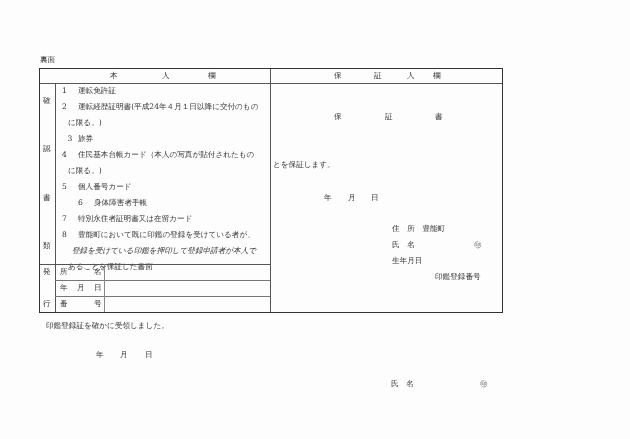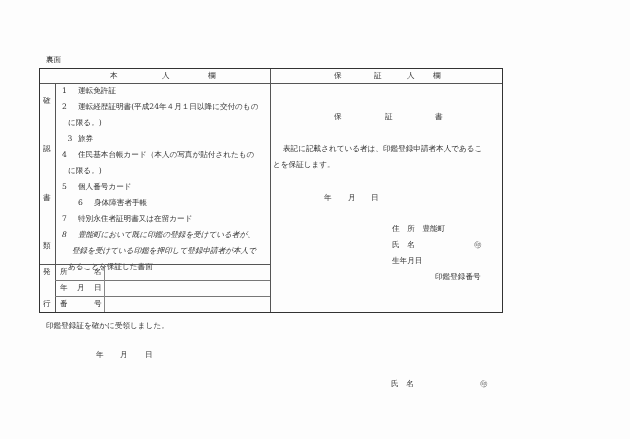--- a/index.html
+++ b/index.html
@@ -11,21 +11,21 @@
   .frame { position:absolute; left:39px; top:68px; width:462px; height:243px; border:1.2px solid #333; border-bottom-width:1.6px; }
   .vline { position:absolute; background:#555; width:1px; }
   .hline { position:absolute; background:#555; height:1px; }
   .head { position:absolute; top:0; height:14px; line-height:14px; text-align:center; letter-spacing:0; }
   .li { position:absolute; white-space:nowrap; }
   .num { display:inline-block; width:16px; }
 </style>
 </head>
 <body>
 
-<div class="abs" style="left:46px;top:55px;">裏面</div>
+<div class="abs" style="left:40px;top:55px;">裏面</div>
 
 <div class="frame">
 
   <div class="vline" style="left:230px;top:0;height:243px;"></div>
 
   <div class="hline" style="left:0;top:14px;width:462px;"></div>
 
   <div class="head" style="left:0;width:230px;">
     <span class="abs" style="left:70px;">本</span>
     <span class="abs" style="left:122px;">人</span>
@@ -49,21 +49,21 @@
   <div>
     <div class="li" style="left:22px;top:17px;"><span class="num">1</span><span>運転免許証</span></div>
     <div class="li" style="left:22px;top:33px;"><span class="num">2</span><span>運転経歴証明書(平成24年４月１日以降に交付のもの</span></div>
     <div class="li" style="left:28px;top:49px;">に限る。)</div>
     <div class="li" style="left:22px;top:65px;text-align:center;"><span class="num">3</span><span>旅券</span></div>
     <div class="li" style="left:22px;top:81px;"><span class="num">4</span><span>住民基本台帳カード（本人の写真が貼付されたもの</span></div>
     <div class="li" style="left:28px;top:97px;">に限る。)</div>
     <div class="li" style="left:22px;top:113px;"><span class="num">5</span><span>個人番号カード</span></div>
     <div class="li" style="left:38px;top:129px;"><span class="num">6</span><span>身体障害者手帳</span></div>
     <div class="li" style="left:22px;top:145px;"><span class="num">7</span><span>特別永住者証明書又は在留カード</span></div>
-    <div class="li" style="left:22px;top:161px;font-style:italic;"><span class="num">8</span><span>豊能町において既に印鑑の登録を受けている者が、</span></div>
+    <div class="li" style="left:22px;top:161px;"><span class="num">8</span><span>豊能町において既に印鑑の登録を受けている者が、</span></div>
     <div class="li" style="left:32px;top:177px;font-style:italic;">登録を受けている印鑑を押印して登録申請者が本人で</div>
     <div class="li" style="left:28px;top:193px;">あることを保証した書面</div>
   </div>
 
   <div class="hline" style="left:0;top:195px;width:230px;"></div>
   <div class="hline" style="left:15px;top:211px;width:215px;background:#777;"></div>
   <div class="hline" style="left:15px;top:227px;width:215px;background:#777;"></div>
   <div class="vline" style="left:64px;top:195px;height:48px;background:#888;"></div>
   <div class="li" style="left:3px;top:198px;">発</div>
   <div class="li" style="left:3px;top:230px;">行</div>
@@ -77,21 +77,20 @@
   <div class="li" style="left:54px;top:230px;">号</div>
 
   <div class="abs" style="left:66px;top:196px;width:163px;height:14px;"></div>
   <div class="abs" style="left:66px;top:212px;width:163px;height:14px;"></div>
   <div class="abs" style="left:66px;top:228px;width:163px;height:14px;"></div>
 
   <div class="li" style="left:294px;top:43px;">保</div>
   <div class="li" style="left:345px;top:43px;">証</div>
   <div class="li" style="left:395px;top:43px;">書</div>
 
-  <div class="li" style="left:243px;top:75px;">表記に記載されている者は、印鑑登録申請者本人であるこ</div>
   <div class="li" style="left:233px;top:91px;">とを保証します。</div>
 
   <div class="li" style="left:284px;top:124px;">年</div>
   <div class="li" style="left:308px;top:124px;">月</div>
   <div class="li" style="left:331px;top:124px;">日</div>
 
   <div class="li" style="left:352px;top:155px;font-family:Liberation Mono, monospace;"><span>住　所</span>　<span>豊能町</span></div>
   <div class="li" style="left:352px;top:171px;">氏　名</div>
   <div class="li" style="left:434px;top:171px;">㊞</div>
   <div class="li" style="left:352px;top:187px;">生年月日</div>

